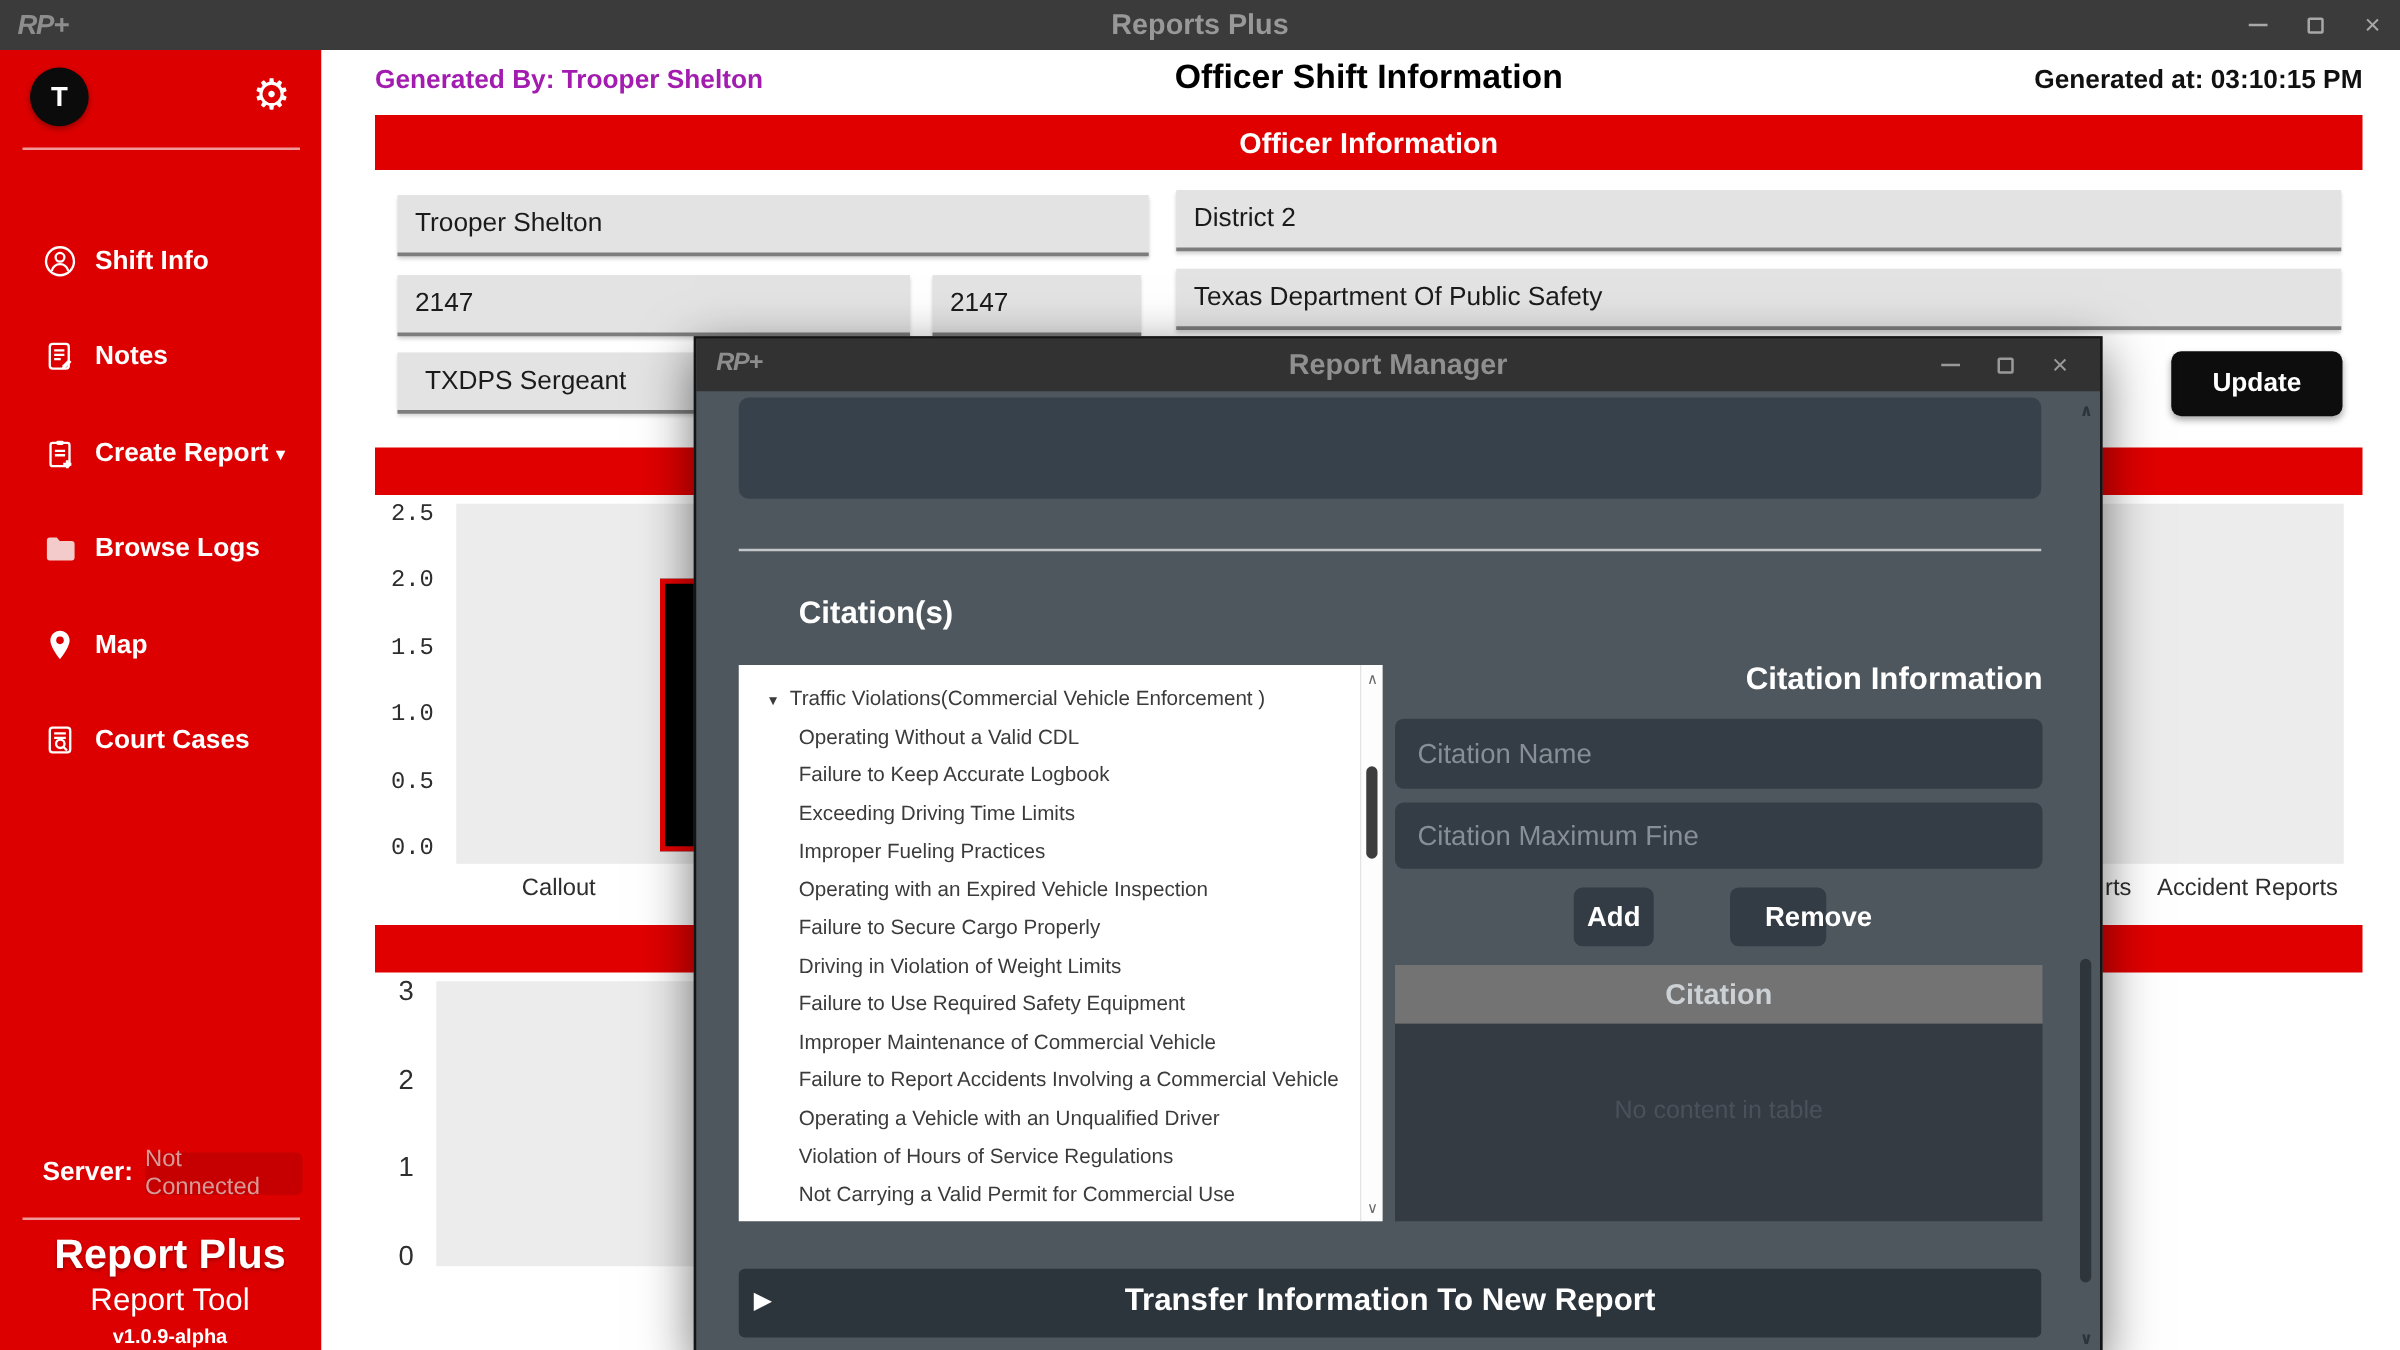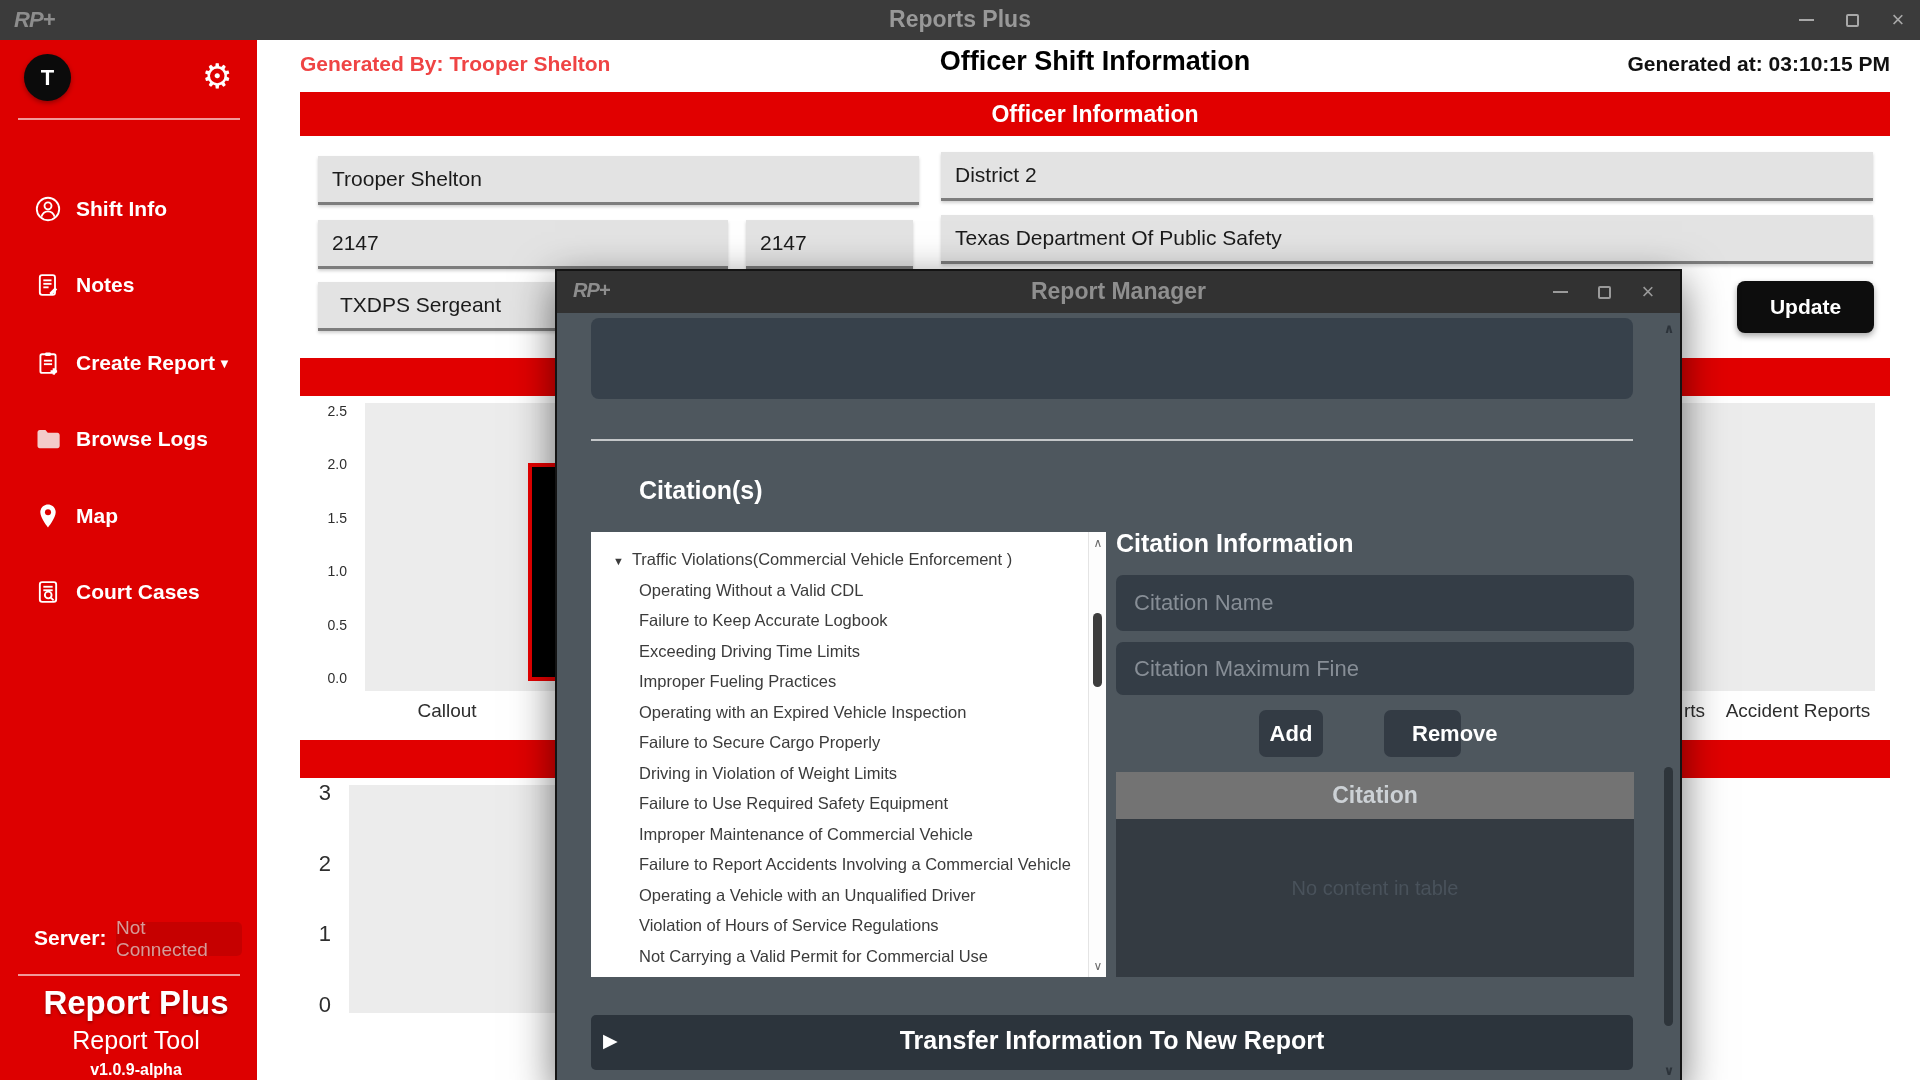--- a/index.html
+++ b/index.html
@@ -28,32 +28,32 @@
   .nav-caret { position:absolute; left:218px; font-size:13px; }
   .server-row { position:absolute; left:0; top:882px; width:257px; height:36px; }
   .server-label { position:absolute; left:34px; top:4px; font-size:21px; font-weight:800; }
   .server-chip { position:absolute; left:116px; top:0; width:126px; height:34px; background:rgba(0,0,0,.10); border-radius:5px; display:flex; align-items:center; justify-content:center; font-size:19px; color:#d69b98; }
   .brand { position:absolute; left:0; top:944px; width:272px; text-align:center; }
   .brand-title { font-size:33px; font-weight:800; text-shadow:0 2px 3px rgba(0,0,0,.3); }
   .brand-sub { font-size:25px; margin-top:4px; }
   .brand-ver { font-size:16px; font-weight:700; margin-top:6px; }
 
   
-  .hdr-left { position:absolute; left:300px; top:52px; font-size:21px; font-weight:700; color:#ef4444; }
+  .hdr-left { position:absolute; left:300px; top:52px; font-size:21px; font-weight:700; color:#a21caf; }
   .hdr-title { position:absolute; left:300px; top:46px; width:1590px; text-align:center; font-size:27px; font-weight:800; color:#000; }
   .hdr-right { position:absolute; top:52px; width:1890px; text-align:right; font-size:21px; font-weight:700; color:#111; }
   .banner { position:absolute; left:300px; top:92px; width:1590px; height:44px; background:#e10000; color:#fff; font-size:23px; font-weight:700; display:flex; align-items:center; justify-content:center; }
   .field { position:absolute; background:#e3e3e3; border:none; border-bottom:3px solid #7d7d7d; box-shadow:0 2px 3px rgba(0,0,0,.18); font-family:inherit; font-size:21px; font-weight:500; color:#1b1b1b; padding:0 14px; outline:none; }
   .update-btn { position:absolute; left:1737px; top:281px; width:137px; height:52px; background:#0d0d0d; color:#fff; border:none; border-radius:8px; font-family:inherit; font-size:21px; font-weight:700; box-shadow:0 3px 6px rgba(0,0,0,.35); cursor:pointer; }
   .section-bar { position:absolute; left:300px; width:1590px; height:38px; background:#e10000; }
   .plot { position:absolute; background:#ececec; }
   .c1-bar { position:absolute; left:528px; top:463px; width:70px; height:218px; background:#000; border:4px solid #e80000; }
   .ytick-col { position:absolute; color:#2e2e2e; }
   .ytick-col div { text-align:right; }
-  .c1-ticks { left:292px; top:385px; width:55px; font-size:14px; }
+  .c1-ticks { left:292px; top:385px; width:55px; font-size:19px;font-family:Liberation Mono, monospace; }
   .c1-ticks div { line-height:53.4px; height:53.4px; }
   .c2-ticks { left:291px; top:758px; width:40px; font-size:22px; }
   .c2-ticks div { line-height:70.6px; height:70.6px; }
   .xlab { position:absolute; top:700px; font-size:19px; color:#2e2e2e; }
 
   
   .modal { position:absolute; left:555px; top:269px; width:1127px; height:818px; background:#4e575e; border:2px solid #141414; box-shadow:0 12px 40px rgba(0,0,0,.55); z-index:10; }
   .m-titlebar { position:absolute; left:0; top:0; width:100%; height:42px; background:#323232; }
   .m-logo { position:absolute; left:16px; top:8px; font-size:20px; font-weight:800; font-style:italic; color:#8d8d8d; letter-spacing:-1px; }
   .m-title { position:absolute; left:0; right:0; top:7px; text-align:center; font-size:23px; font-weight:700; color:#8f8f8f; }
@@ -66,21 +66,21 @@
   .m-sep { position:absolute; left:34px; top:168px; width:1042px; height:2px; background:#c4c7c9; }
   .m-cit-heading { position:absolute; left:82px; top:205px; font-size:25px; font-weight:800; color:#fff; }
   .m-list { position:absolute; left:34px; top:261px; width:515px; height:445px; background:#fff; overflow:hidden; color:#3b3b3b; }
   .m-list-inner { padding-top:12px; }
   .tree-root { height:30.5px; line-height:30.5px; padding-left:22px; font-size:16.5px; white-space:nowrap; cursor:pointer; }
   .tree-caret { font-size:11px; margin-right:8px; }
   .tree-item { height:30.5px; line-height:30.5px; padding-left:48px; font-size:16.5px; white-space:nowrap; cursor:pointer; }
   .list-scroll { position:absolute; right:0; top:0; width:18px; height:445px; background:#fdfdfd; border-left:1px solid #e4e4e4; }
   .list-arrow { position:absolute; left:0; width:18px; text-align:center; font-size:12px; color:#6a6a6a; cursor:pointer; }
   .list-thumb { position:absolute; left:4px; top:81px; width:9px; height:74px; background:#3d3d3d; border-radius:5px; cursor:pointer; }
-  .m-right-heading { position:absolute; left:559px; top:258px; width:518px; text-align:left; font-size:25px; font-weight:800; color:#fff; }
+  .m-right-heading { position:absolute; left:559px; top:258px; width:518px; text-align:right; font-size:25px; font-weight:800; color:#fff; }
   .m-input { position:absolute; left:559px; width:518px; background:#343d46; border:none; border-radius:7px; font-family:inherit; font-size:22px; color:#dfe3e6; padding:0 18px; outline:none; }
   .m-input::placeholder { color:#878e96; opacity:1; }
   .m-btn { position:absolute; background:#333b44; color:#fff; border:none; border-radius:7px; font-family:inherit; font-size:22px; font-weight:600; cursor:pointer; }
   .m-tbl-header { position:absolute; left:559px; top:501px; width:518px; height:47px; background:#737373; color:#ccd1d5; font-size:23px; font-weight:800; display:flex; align-items:center; justify-content:center; }
   .m-tbl-body { position:absolute; left:559px; top:548px; width:518px; height:158px; background:#343b42; }
   .m-tbl-empty { position:absolute; left:0; top:58px; width:100%; text-align:center; font-size:20px; color:#49525b; }
   .m-transfer { position:absolute; left:34px; top:744px; width:1042px; height:55px; background:#2c343c; border-radius:5px; color:#fff; cursor:pointer; }
   .m-transfer-play { position:absolute; left:12px; top:14px; font-size:19px; }
   .m-transfer-label { position:absolute; left:0; top:11px; width:100%; text-align:center; font-size:25px; font-weight:700; }
   .m-scroll-arrow { position:absolute; left:1103px; width:18px; text-align:center; font-size:13px; font-weight:700; color:#2c333a; cursor:pointer; }

